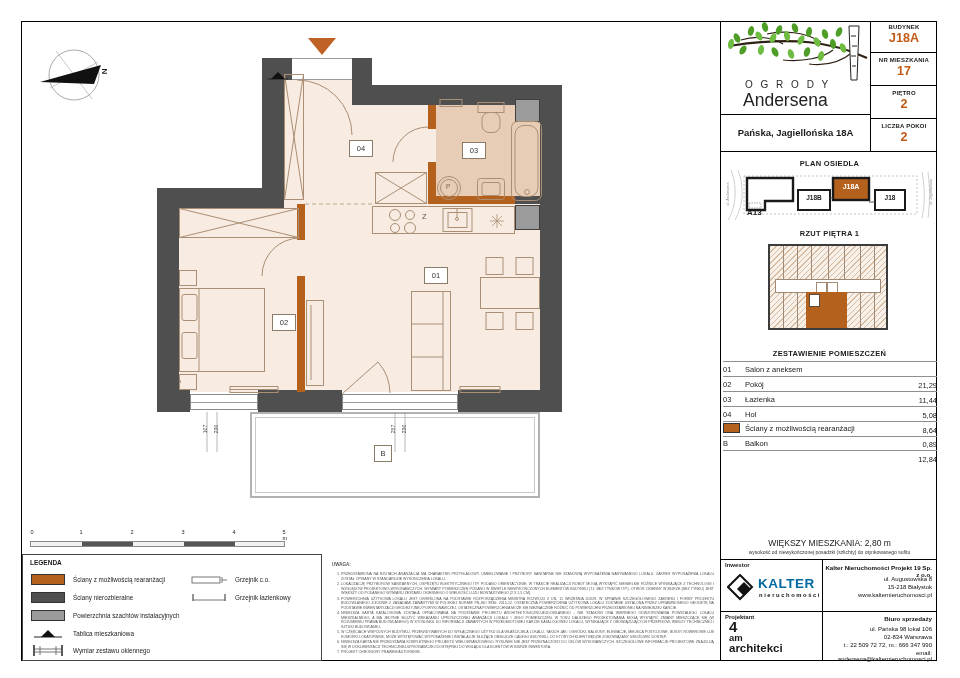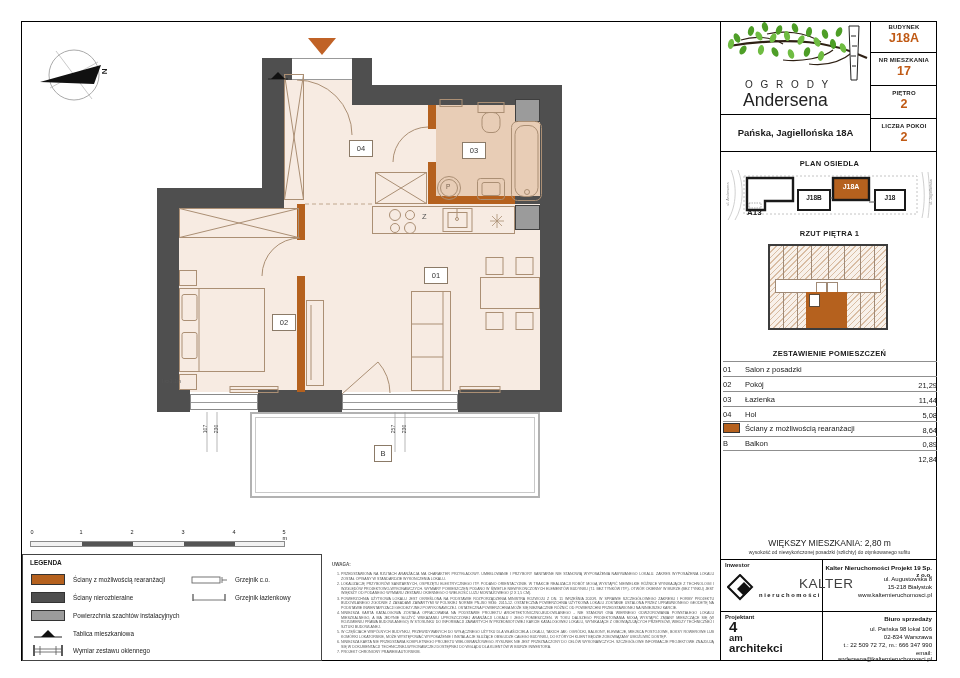--- a/index.html
+++ b/index.html
@@ -347,21 +347,21 @@
       <div class="abs" style="left:3px;top:2px;width:9px;height:11px;background:#fff;border:1px solid #5c4a3a;"></div>
     </div>
     <div class="abs" style="left:90px;top:47px;width:1px;height:35px;background:#a08a76;"></div>
     <div class="abs" style="left:104px;top:47px;width:1px;height:35px;background:#a08a76;"></div>
   </div>
 
   <div class="sec-title" style="left:721px;top:349px;">ZESTAWIENIE POMIESZCZEŃ</div>
   <div class="abs" style="left:723px;top:361px;width:214px;border-top:1px solid #8f8f8f;">
     <div class="trow" style="height:14px;">
       <span class="no">01</span>
-      <span class="nm">Salon z posadzki</span>
+      <span class="nm">Salon z aneksem</span>
       <span class="ar">21,29</span>
     </div>
     <div class="trow" style="height:14px;">
       <span class="no">02</span>
       <span class="nm">Pokój</span>
       <span class="ar">11,44</span>
     </div>
     <div class="trow" style="height:14px;">
       <span class="no">03</span>
       <span class="nm">Łazienka</span>
@@ -393,21 +393,21 @@
   <div class="hline" style="left:721px;top:559px;width:216px;"></div>
   <div class="vline" style="left:822px;top:559px;height:101px;"></div>
   <div class="hline" style="left:721px;top:611px;width:216px;"></div>
 
   <span class="t" style="left:725px;top:562px;font-size:6px;font-weight:bold;">Inwestor</span>
   <div class="abs" style="left:727px;top:572px;width:92px;height:34px;">
     <svg width="27" height="27" viewBox="0 0 27 27" style="position:absolute;left:0;top:2px;">
       <path d="M13,1 L25,13 L13,25 L1,13 Z" fill="none" stroke="#111" stroke-width="2"></path>
       <path d="M17,8 L24,15 L17,22 L10,15 Z" fill="#111"></path>
     </svg>
-    <span class="t" style="left:31px;top:4px;font-size:13.5px;font-weight:400;letter-spacing:0.5px;color:#404040;margin-left:41px;">KALTER</span>
+    <span class="t" style="left:31px;top:4px;font-size:13.5px;font-weight:700;letter-spacing:0.5px;color:#0369a1;">KALTER</span>
     <span class="t" style="left:32px;top:20px;font-size:5.8px;font-weight:bold;letter-spacing:1.6px;color:#111;">nieruchomości</span>
   </div>
   <span class="t" style="left:725px;top:614px;font-size:6px;font-weight:bold;">Projektant</span>
   <div class="abs" style="left:729px;top:620px;width:90px;height:40px;">
     <span class="t" style="left:0;top:-2px;font-size:15px;font-weight:bold;">4</span>
     <span class="t" style="left:0;top:12px;font-size:9.5px;font-weight:bold;">am</span>
     <span class="t" style="left:0;top:22px;font-size:11.5px;font-weight:bold;">architekci</span>
   </div>
 
   <div class="abs" style="left:824px;top:562px;width:112px;height:48px;">

